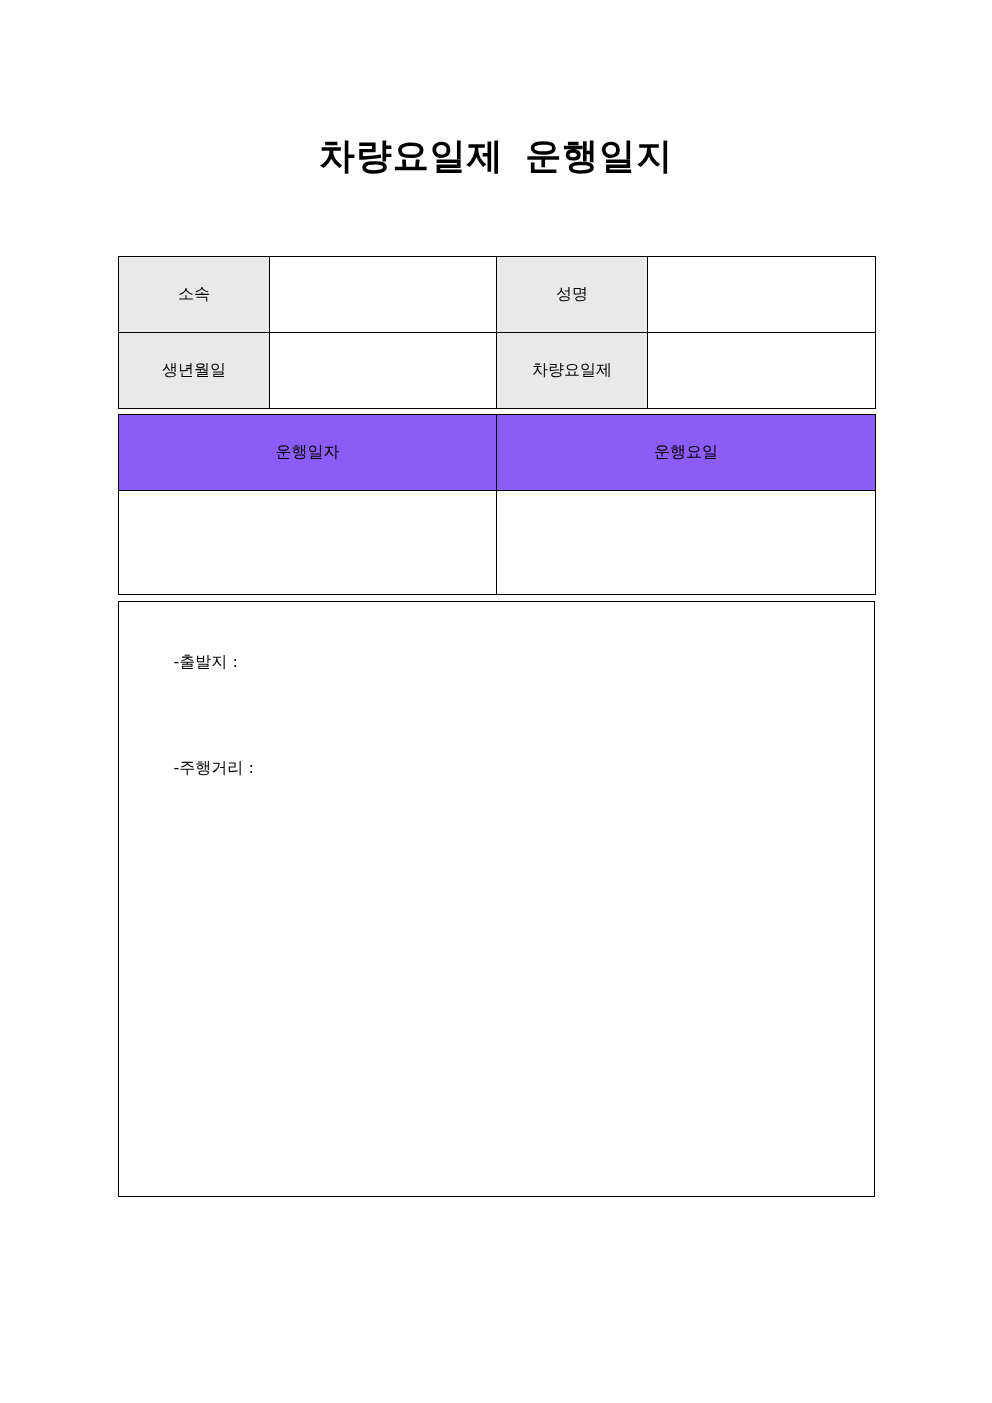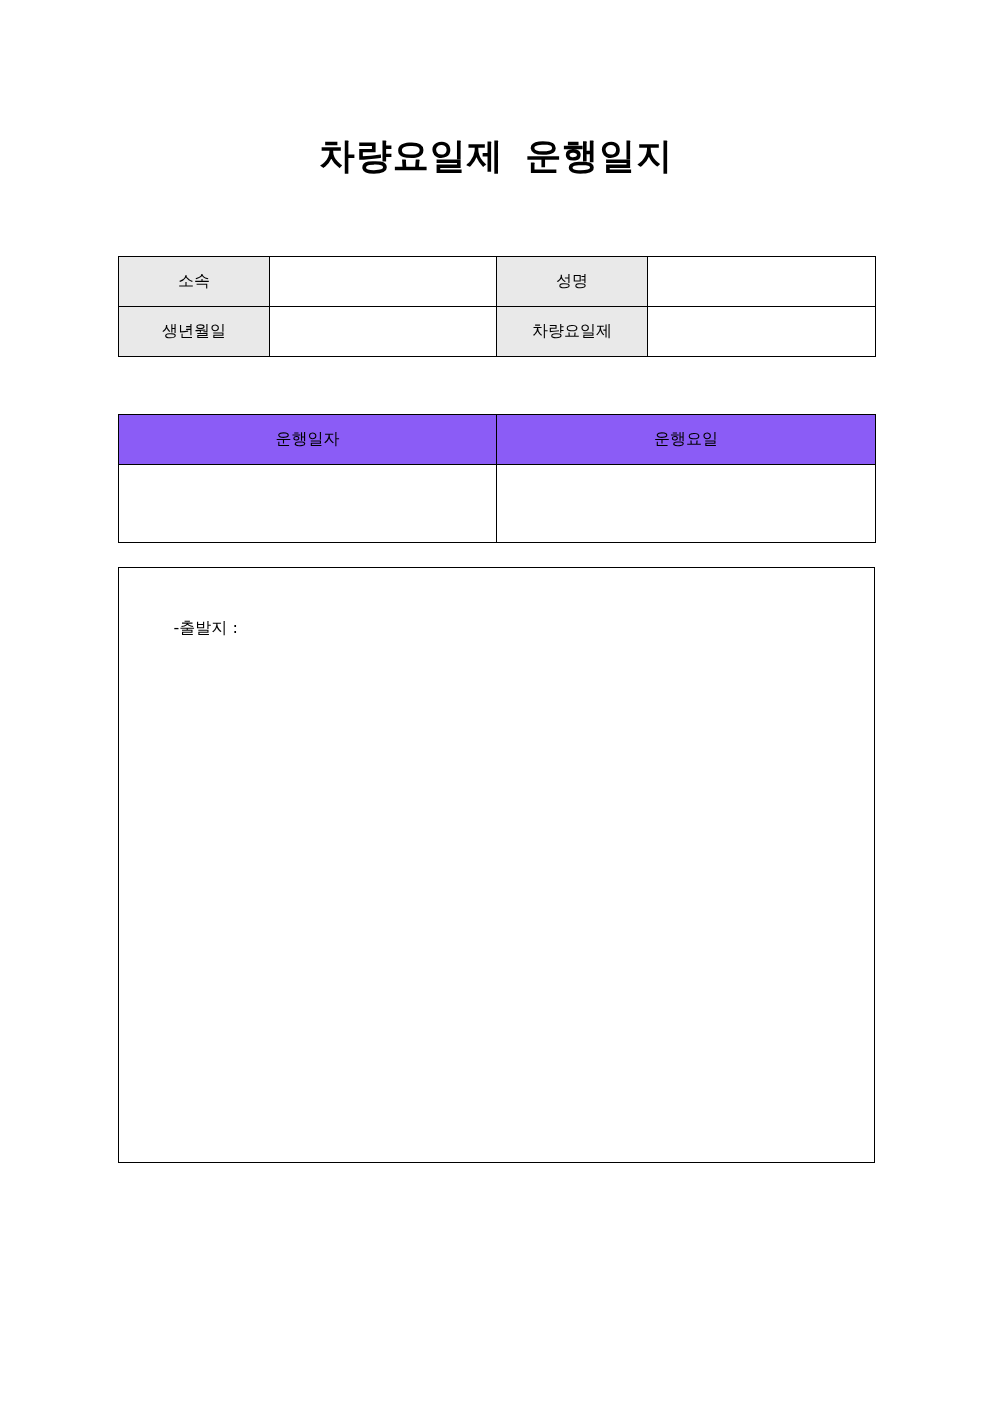--- a/index.html
+++ b/index.html
@@ -8,31 +8,31 @@
       font-family: "DejaVu Sans", "Liberation Sans", sans-serif;
       color: #000;
     }
     .title {
       position: absolute; left: 0; top: 132px; width: 992px;
       text-align: center; font-size: 36px; font-weight: bold;
       letter-spacing: 1px; word-spacing: 8px;
     }
     table { border-collapse: collapse; position: absolute; table-layout: fixed; }
     td {
-      border: 1px solid #000; padding: 4px; text-align: center;
+      border: 1px solid #000; padding: 17px; text-align: center;
       font-size: 16px; vertical-align: middle;
     }
     .label { background: #e9e9e9; }
     #info { left: 118px; top: 256px; width: 757px; }
     #info td { height: 41px; }
     #drive { left: 118px; top: 414px; width: 757px; }
     #drive .hdr td { height: 41px; background: #8b5cf6; }
     #drive .body td { height: 69px; }
     .box {
-      position: absolute; left: 118px; top: 567px; width: 755px; height: 594px;
+      position: absolute; left: 118px; top: 601px; width: 755px; height: 594px;
       border: 1px solid #000;
     }
     .box .lines {
       position: absolute; left: 24px; top: 20px; font-size: 16px; line-height: 26.5px;
     }
     .line { white-space: pre; }
   </style>
 </head>
 <body>
 
@@ -77,14 +77,18 @@
   </tr>
 </tbody>
   </table>
 
 <div class="box">
   <div class="lines">
     <div class="line">
       <span>-출발지 :</span>
       <span></span>
     </div>
+    <div class="line">
+      <span>-주행거리 :</span>
+      <span></span>
+    </div>
   </div>
 </div>
 
 </body></html>

